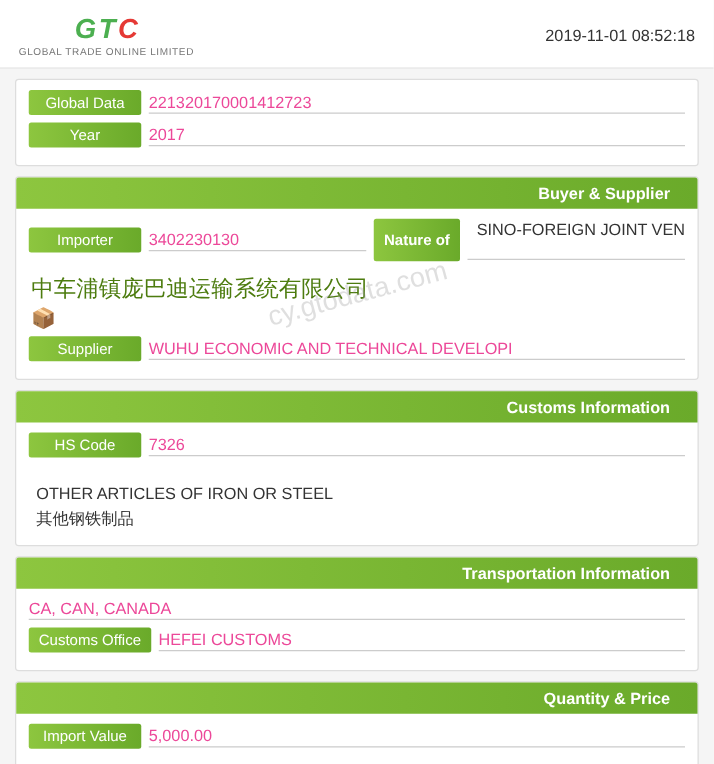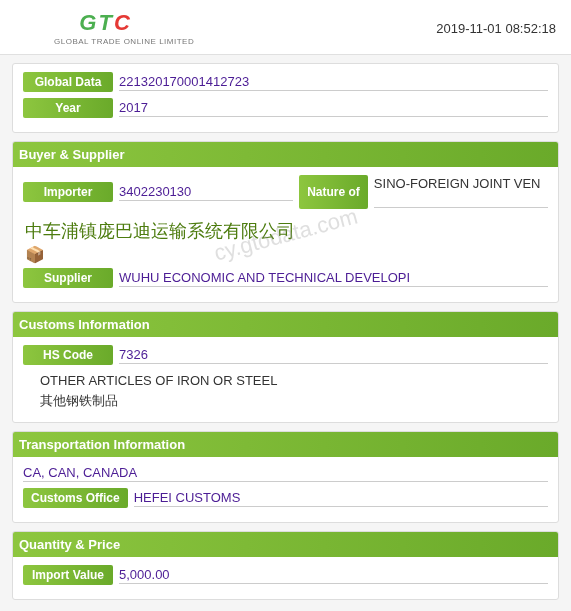--- a/index.html
+++ b/index.html
@@ -52,86 +52,87 @@
       font-weight: 900;
       color: #e53935;
       font-style: italic;
     }
     .logo-subtitle {
       font-size: 8px;
       color: #777;
       letter-spacing: 0.5px;
       text-transform: uppercase;
       margin-top: 1px;
-      margin-left: 39px;
     }
     .timestamp {
       font-size: 13px;
       color: #333;
     }
     .content {
       padding: 8px 12px;
       background: #f5f5f5;
     }
     .section {
       background: #fff;
       border: 1px solid #ddd;
       border-radius: 3px;
       margin-bottom: 8px;
     }
     .section-header {
       background: linear-gradient(to right, #8dc63f, #6aaa2a);
       color: #fff;
       font-weight: bold;
       font-size: 13px;
-      padding: 5px 6px;
+      padding: 5px 22px;
       border-radius: 2px 2px 0 0;
+      text-align: right;
     }
     .section-body {
       padding: 8px 10px;
     }
     .field-row {
       display: flex;
       align-items: center;
       margin-bottom: 6px;
       gap: 6px;
     }
     .field-label {
       background: linear-gradient(to right, #8dc63f, #6aaa2a);
       color: #fff;
       font-size: 12px;
-      font-weight: bold;
+      font-weight: normal;
       padding: 3px 8px;
       border-radius: 2px;
       min-width: 90px;
       text-align: center;
       white-space: nowrap;
     }
     .field-value {
       font-size: 13px;
-      color: #4c1d95;
+      color: #ec4899;
       border-bottom: 1px solid #ccc;
       flex: 1;
       padding-bottom: 1px;
     }
     .nature-label {
       background: linear-gradient(to right, #8dc63f, #6aaa2a);
       color: #fff;
       font-size: 12px;
       font-weight: bold;
       padding: 10px 8px;
       border-radius: 2px;
       white-space: nowrap;
     }
     .nature-value {
       font-size: 13px;
       color: #333;
       border-bottom: 1px solid #ccc;
       flex: 1;
       padding-bottom: 16px;
+      text-align: right;
     }
     .company-name {
       font-size: 18px;
       color: #4d7c0f;
       padding: 4px 2px 2px 2px;
     }
     .company-icon {
       font-size: 16px;
       padding: 0 2px 4px 2px;
     }
@@ -145,26 +146,26 @@
       transform: translate(-50%, -50%) rotate(-15deg);
       font-size: 22px;
       color: rgba(150, 150, 150, 0.3);
       pointer-events: none;
       white-space: nowrap;
       z-index: 10;
     }
     .text-block {
       font-size: 13px;
       color: #333;
-      margin: 4px 17px;
+      margin: 4px 6px;
     }
     .hs-row {
       display: flex;
       align-items: center;
-      margin-bottom: 8px;
+      margin-bottom: 21px;
       gap: 6px;
     }
   </style>
 </head>
 <body>
 
 <div class="page-wrapper">
 
   <div class="top-bar">
     <div class="logo-area">

